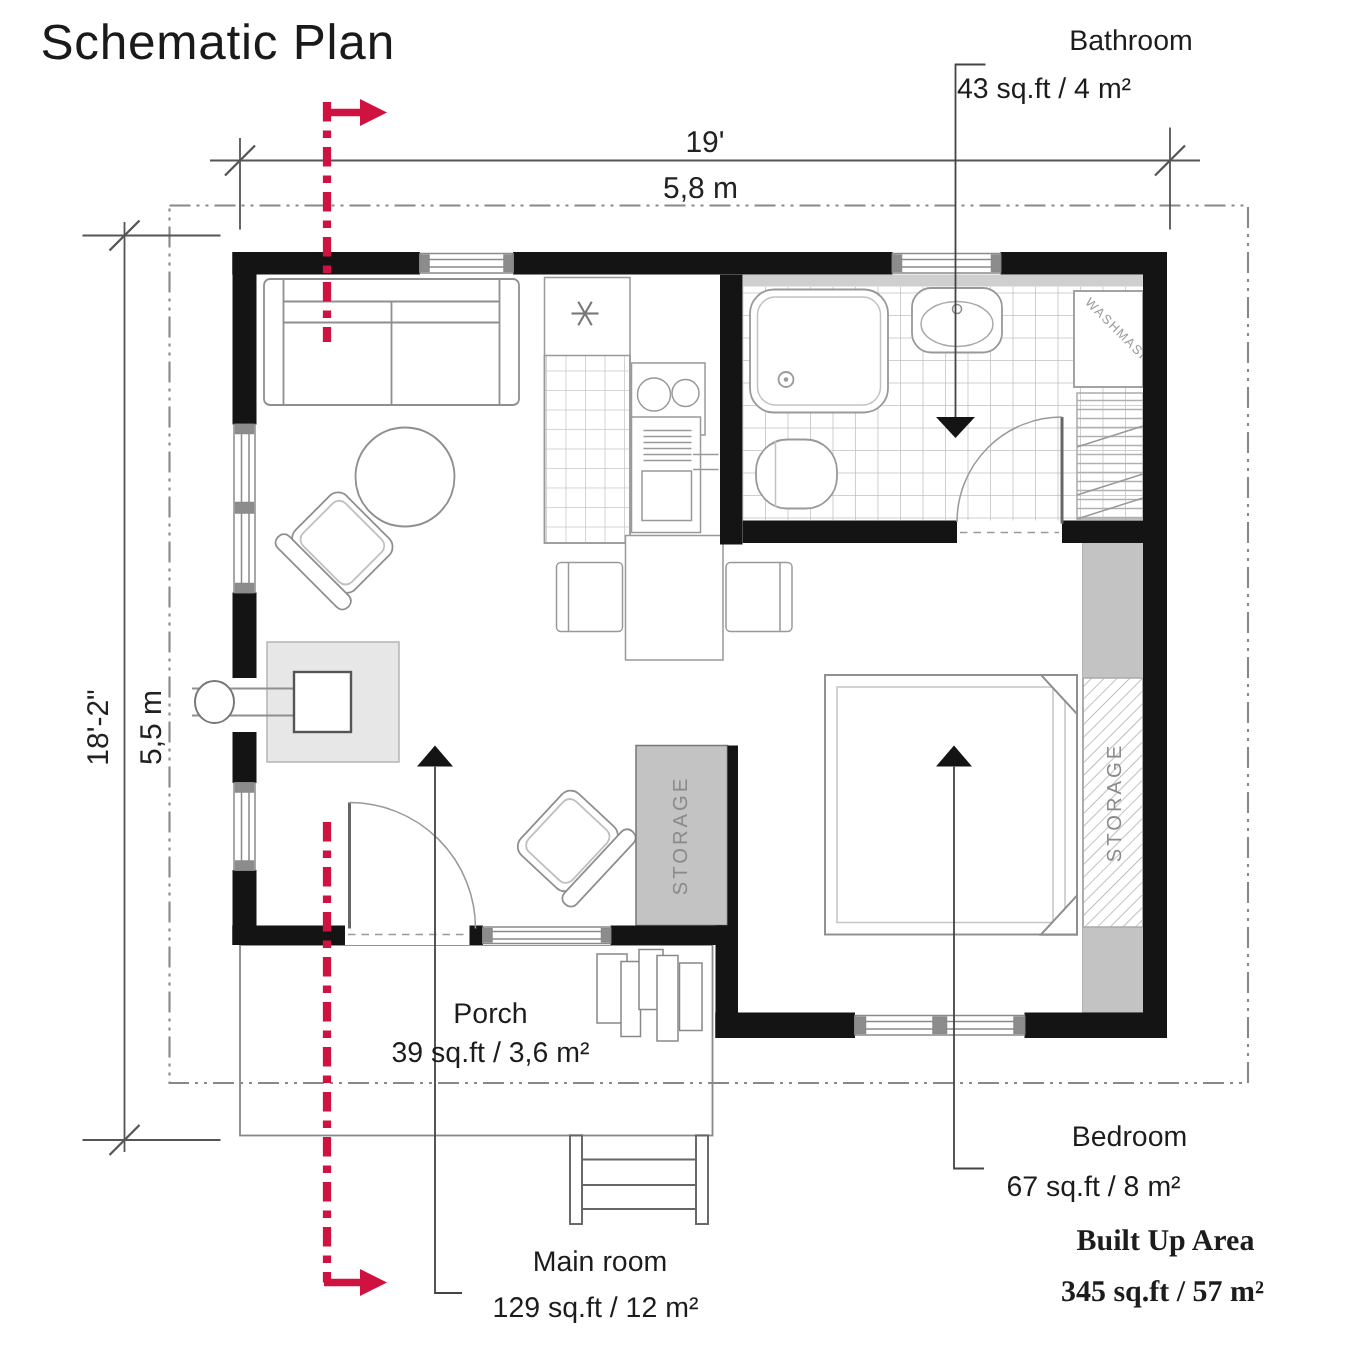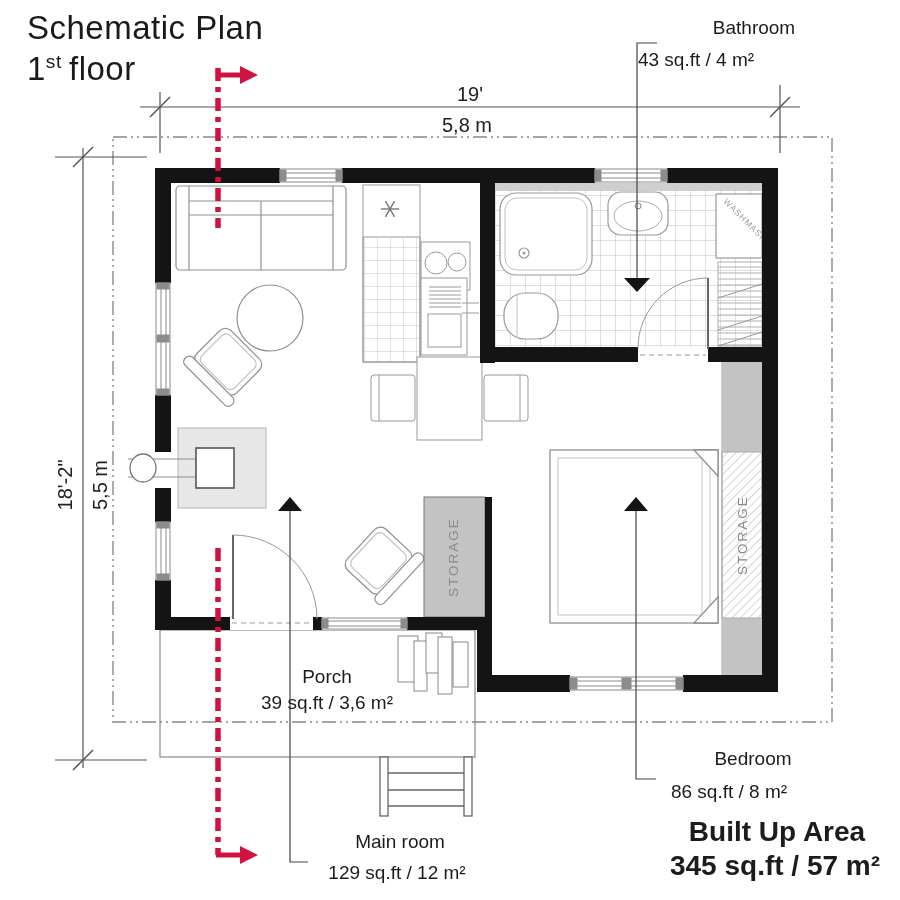--- a/index.html
+++ b/index.html
@@ -1,21 +1,21 @@
 <!DOCTYPE html>
 <html><head>
 <meta charset="utf-8">
 <style>
   html,body{margin:0;padding:0;background:#fff;}
   #stage{position:relative;width:900px;height:900px;background:#fff;overflow:hidden;
          font-family:"Liberation Sans",sans-serif;}
   #plan-svg{position:absolute;left:0;top:0;}
   .lbl{position:absolute;transform:translateX(-50%);white-space:nowrap;text-align:left;
        color:#1c1c1c;font-size:19px;}
-  .lbl.big{font-weight:bold;font-size:28px;}
+  .lbl.big{font-weight:bold;font-size:20px;font-family:Liberation Serif, serif;}
   #title-block{position:absolute;left:27px;top:8px;color:#1a1a1a;font-weight:normal;
                font-size:33px;line-height:1.24;letter-spacing:0.5px;}
   #title-block sup{font-size:58%;vertical-align:super;}
   #title-block .floor-word{margin-left:0.22em;}
   svg text{font-family:"Liberation Sans",sans-serif;}
   .storage-txt{fill:#8a8a8a;font-size:13.5px;letter-spacing:2px;}
   .dim-txt{fill:#222;font-size:20px;}
   .washer-txt{fill:#9a9a9a;font-size:8.5px;letter-spacing:1px;}
 </style>
 </head>
@@ -301,31 +301,30 @@
   </g>
   <g stroke="#d01240" fill="#d01240">
     <line x1="218" y1="548" x2="218" y2="855" stroke-width="5.5" stroke-dasharray="13 6 5 6"></line>
     <line x1="216" y1="855" x2="242" y2="855" stroke-width="5"></line>
     <path d="M240,846 L258,855 L240,864 Z" stroke="none"></path>
   </g>
 </svg>
 
 <div id="title-block">
   <div>Schematic Plan</div>
-  <div><span>1</span><sup>st</sup><span class="floor-word">floor</span></div>
 </div>
 
 <div class="lbl" style="left:754px;top:17px">Bathroom</div>
 <div class="lbl" style="left:696px;top:49px">43 sq.ft / 4 m²</div>
 
 <div class="lbl" style="left:327px;top:666px">Porch</div>
 <div class="lbl" style="left:327px;top:692px">39 sq.ft / 3,6 m²</div>
 
 <div class="lbl" style="left:400px;top:831px">Main room</div>
 <div class="lbl" style="left:397px;top:862px">129 sq.ft / 12 m²</div>
 
 <div class="lbl" style="left:753px;top:748px">Bedroom</div>
-<div class="lbl" style="left:729px;top:781px">86 sq.ft / 8 m²</div>
+<div class="lbl" style="left:729px;top:781px">67 sq.ft / 8 m²</div>
 
 <div class="lbl big" style="left:777px;top:816px">Built Up Area</div>
 <div class="lbl big" style="left:775px;top:850px">345 sq.ft / 57 m²</div>
 
 </div>
 
 </body></html>

